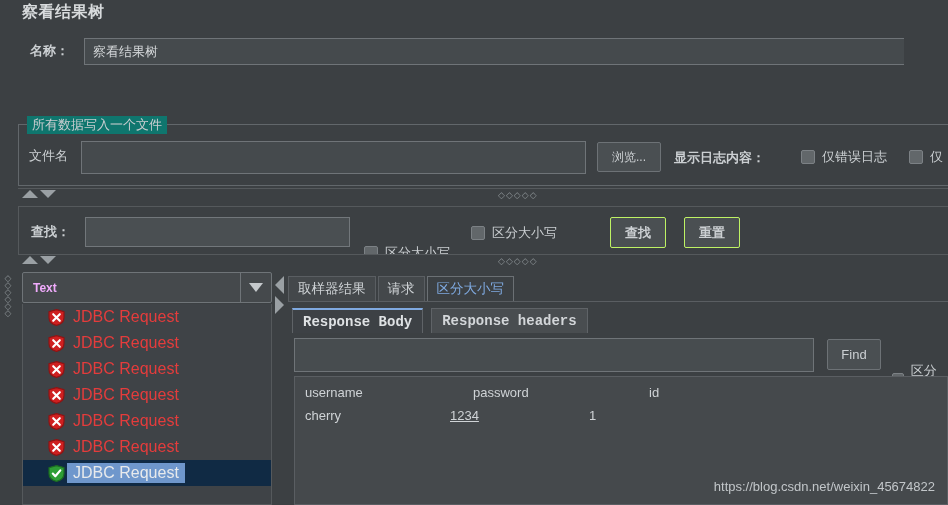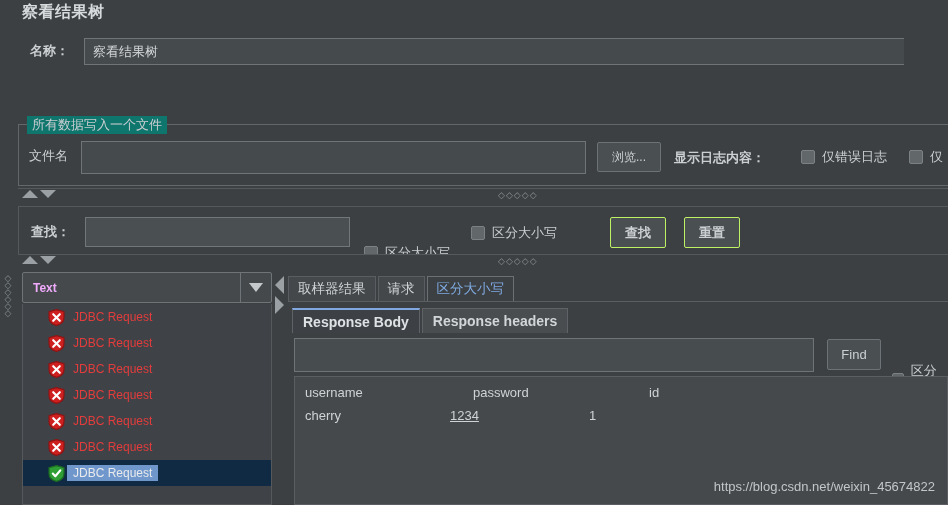--- a/index.html
+++ b/index.html
@@ -157,21 +157,21 @@
     position: absolute; left: 0; top: 32px;
     width: 250px; height: 201px;
     background: #3f4347;
     border: 1px solid #55595c; border-top: none;
     overflow: hidden;
   }
   .tree-item {
     height: 26px; display: flex; align-items: center;
     padding-left: 25px; cursor: pointer;
   }
-  .tree-item .lbl { font-size: 12px; padding-left: 8px; }
+  .tree-item .lbl { font-size: 16px; padding-left: 8px; }
   .tree-item.err .lbl { color: #e43c3c; }
   .tree-item.ok {
     background: #102a44;
   }
   .tree-item.ok .lbl {
     color: #e8eaec; background: #6f97cc; padding: 1px 6px 1px 6px; margin-left: 2px;
   }
   
   .shield { position: relative; width: 17px; height: 17px; flex: 0 0 17px; }
   .shield svg { display: block; }
@@ -201,21 +201,21 @@
   }
   .tab.active { color: #7fa9e0; background: #3c4043; border-color: #6b7074; }
   .tabs-underline { position: absolute; left: 0; top: 31px; width: 660px; height: 1px; background: #5a5e62; }
 
   .subtabs-row { position: absolute; left: 4px; top: 38px; height: 25px; display: flex; align-items: flex-end; }
   .subtab {
     height: 25px; padding: 0 10px;
     display: flex; align-items: center;
     font-size: 14px; font-weight: bold; color: #d3d6d9;
     background: #494d50; border: 1px solid #5f6367; border-bottom: none;
-    margin-right: 2px; cursor: pointer;
+    margin-right: 8px; cursor: pointer; font-family: Liberation Mono, monospace;
   }
   .subtab.active { background: #3d4145; border-top: 2px solid #7fa9e0; color: #dfe2e4; }
 
   .find-row { position: absolute; left: 6px; top: 68px; width: 648px; height: 18px; }
   .find-input {
     position: absolute; left: 0; top: 0;
     width: 520px; height: 34px;
     background: #474c4f; border: 1px solid #6f7478;
   }
   .find-btn {

